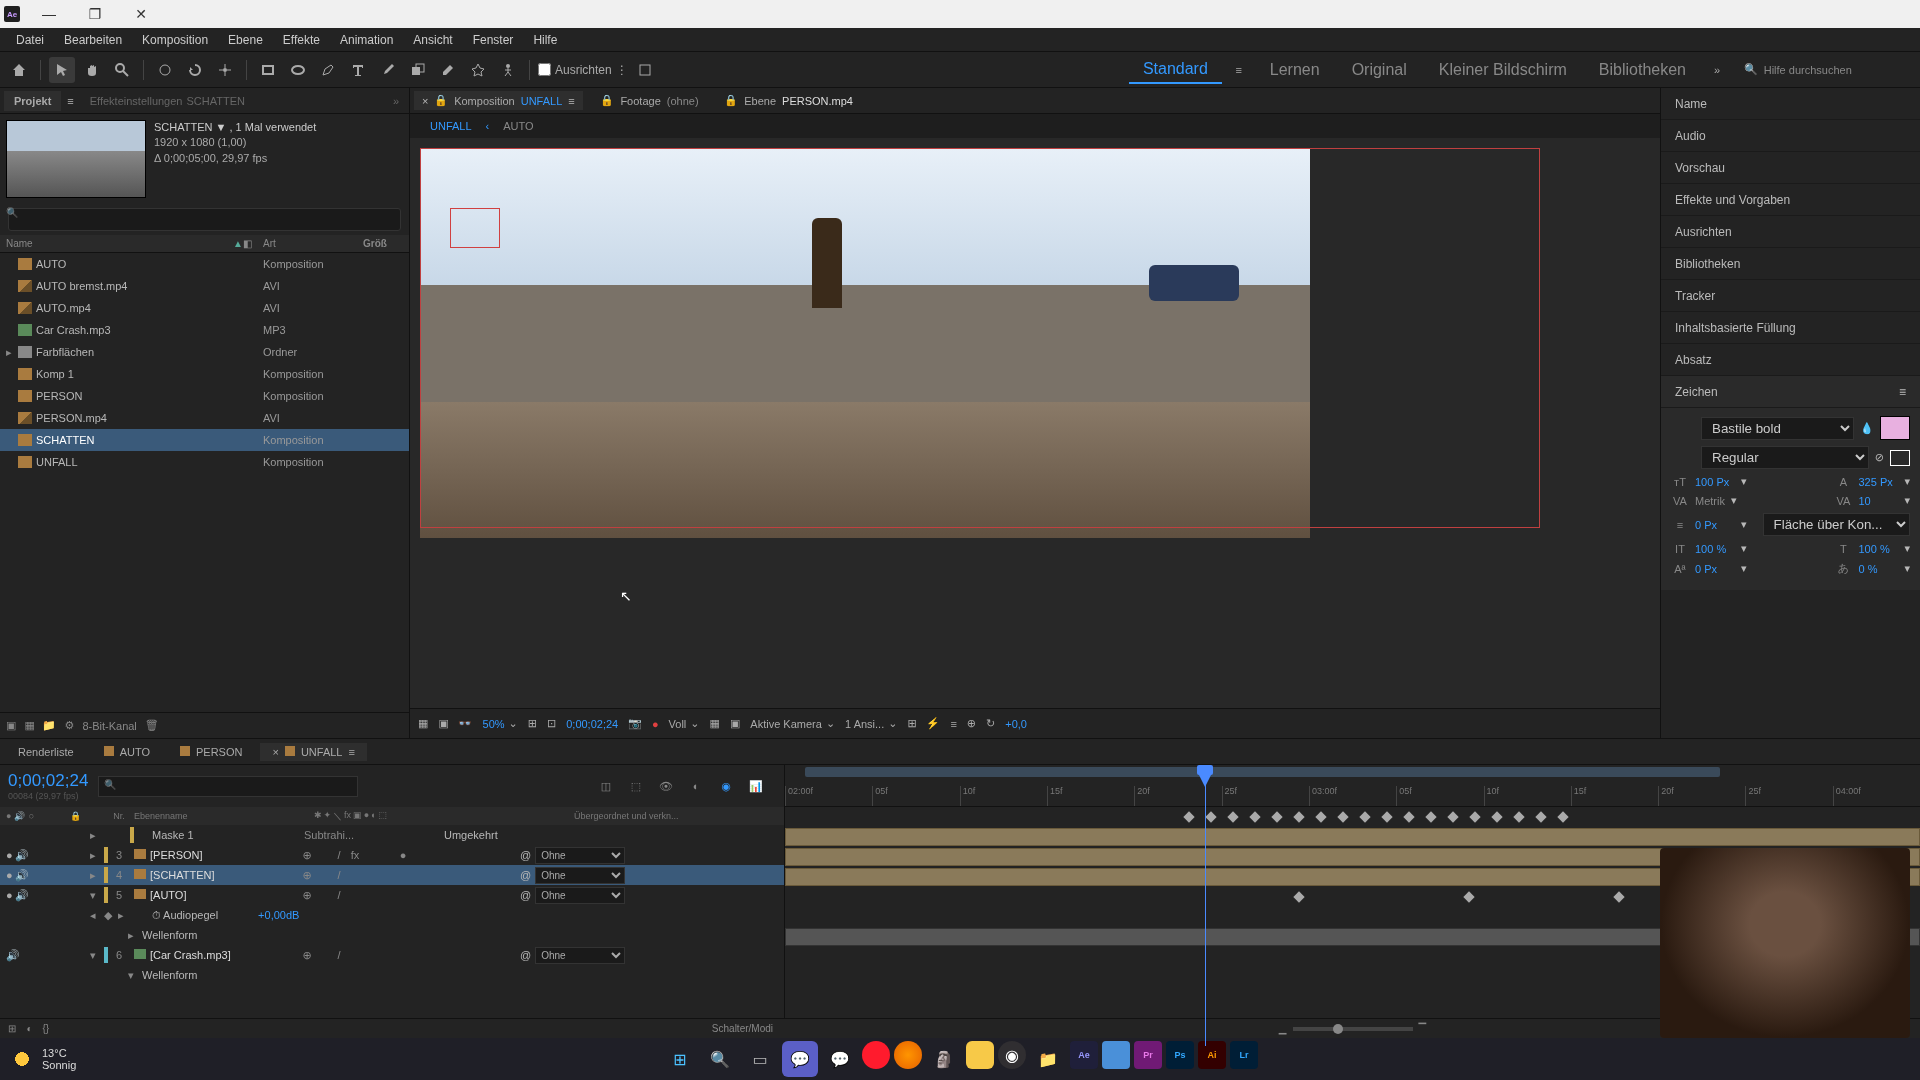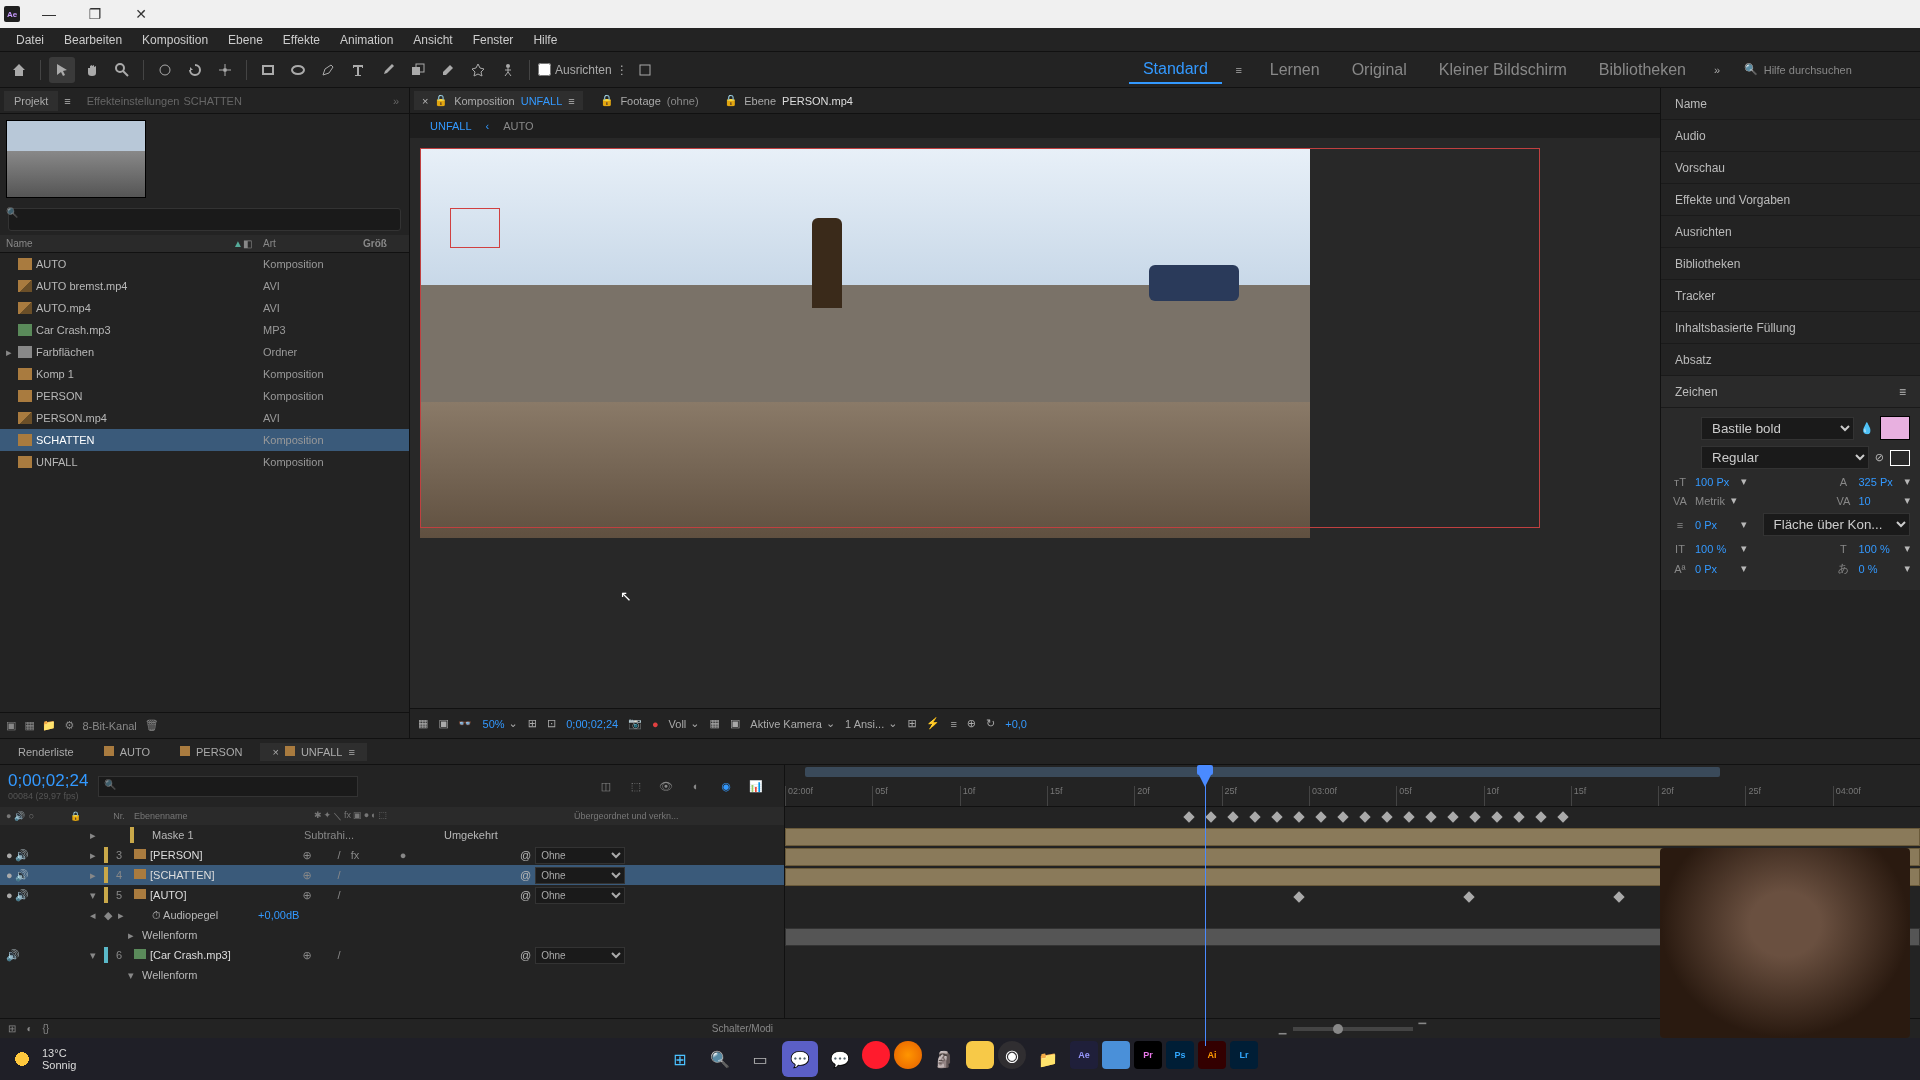--- a/index.html
+++ b/index.html
@@ -28,21 +28,21 @@
 
 
 .main { display: flex; height: calc(100% - 28px - 24px - 36px - 300px - 42px); }
 .left-col { width: 410px; display: flex; flex-direction: column; border-right: 1px solid #111; }
 .center-col { flex: 1; display: flex; flex-direction: column; background: #1e1e1e; }
 .right-col { width: 260px; display: flex; flex-direction: column; border-left: 1px solid #111; }
 
 
 .panel-tabs { height: 26px; display: flex; align-items: center; background: #232323; border-bottom: 1px solid #111; padding: 0 4px; }
 .panel-tab { padding: 4px 10px; color: #aaa; font-size: 11px; }
-.panel-tab.active { background: #2e2e2e; }
+.panel-tab.active { background: #2e2e2e; font-weight: bold; }
 .effect-settings { color: #666; padding: 4px 10px; flex: 1; display: flex; align-items: center; gap: 4px; }
 .nav-arrows { color: #666; padding: 0 6px; }
 
 .project-header { display: flex; padding: 6px; gap: 8px; }
 .project-thumb { width: 140px; height: 78px; background: linear-gradient(180deg, #b8c8d8 40%, #888 40%, #555 100%); border: 1px solid #000; }
 .project-info { font-size: 11px; color: #aaa; line-height: 1.4; }
 .project-info .name-row { color: #ccc; }
 
 .project-search { padding: 4px 8px; }
 .project-search input { width: 100%; background: #1a1a1a; border: 1px solid #333; padding: 3px 20px; color: #aaa; border-radius: 3px; }
@@ -341,20 +341,25 @@
       <div class="panel-tab active">Projekt</div>
       <span style="padding:0 6px;">≡</span>
       <div class="effect-settings">
         <span>Effekteinstellungen</span>
         <span>SCHATTEN</span>
       </div>
       <div class="nav-arrows">»</div>
     </div>
     <div class="project-header">
       <div class="project-thumb"></div>
+      <div class="project-info">
+        <div class="name-row"><span>SCHATTEN</span> ▼ <span>, 1 Mal verwendet</span></div>
+        <div>1920 x 1080 (1,00)</div>
+        <div>Δ 0;00;05;00, 29,97 fps</div>
+      </div>
     </div>
     <div class="project-search search-icon-abs">
       <input type="text" style="">
     </div>
     <div class="project-list-header">
       <div class="col-name">
           <span>Name</span> 
           <span style="color:#5a9; margin-left:auto;">▲</span>
         </div>
       <div class="col-tag">◧</div>
@@ -908,18 +913,18 @@
     <div class="tb-icon" style="background:#5b5fc7;border-radius:6px;">💬</div>
     <div class="tb-icon" style="color:#25d366;">💬</div>
     <div class="tb-icon" style="background:#ff1b2d;border-radius:50%;width:28px;height:28px;"></div>
     <div class="tb-icon" style="background:radial-gradient(circle,#ff9500,#e66000);border-radius:50%;width:28px;height:28px;"></div>
     <div class="tb-icon">🗿</div>
     <div class="tb-icon" style="background:#f7c948;border-radius:6px;width:28px;height:28px;"></div>
     <div class="tb-icon" style="background:#302e31;border-radius:50%;width:28px;height:28px;color:#fff;">◉</div>
     <div class="tb-icon">📁</div>
     <div class="tb-app" style="background:#1f1f3a;color:#9999ff;">Ae</div>
     <div class="tb-icon" style="background:#4a90d9;width:28px;height:28px;border-radius:4px;"></div>
-    <div class="tb-app" style="background:#000000;color:#e878e8;">Pr</div>
+    <div class="tb-app" style="background:#701a75;color:#e878e8;">Pr</div>
     <div class="tb-app" style="background:#001e36;color:#31a8ff;">Ps</div>
     <div class="tb-app" style="background:#330000;color:#ff9a00;">Ai</div>
     <div class="tb-app" style="background:#001e36;color:#31a8ff;">Lr</div>
   </div>
 </div>
 
 </body></html>

